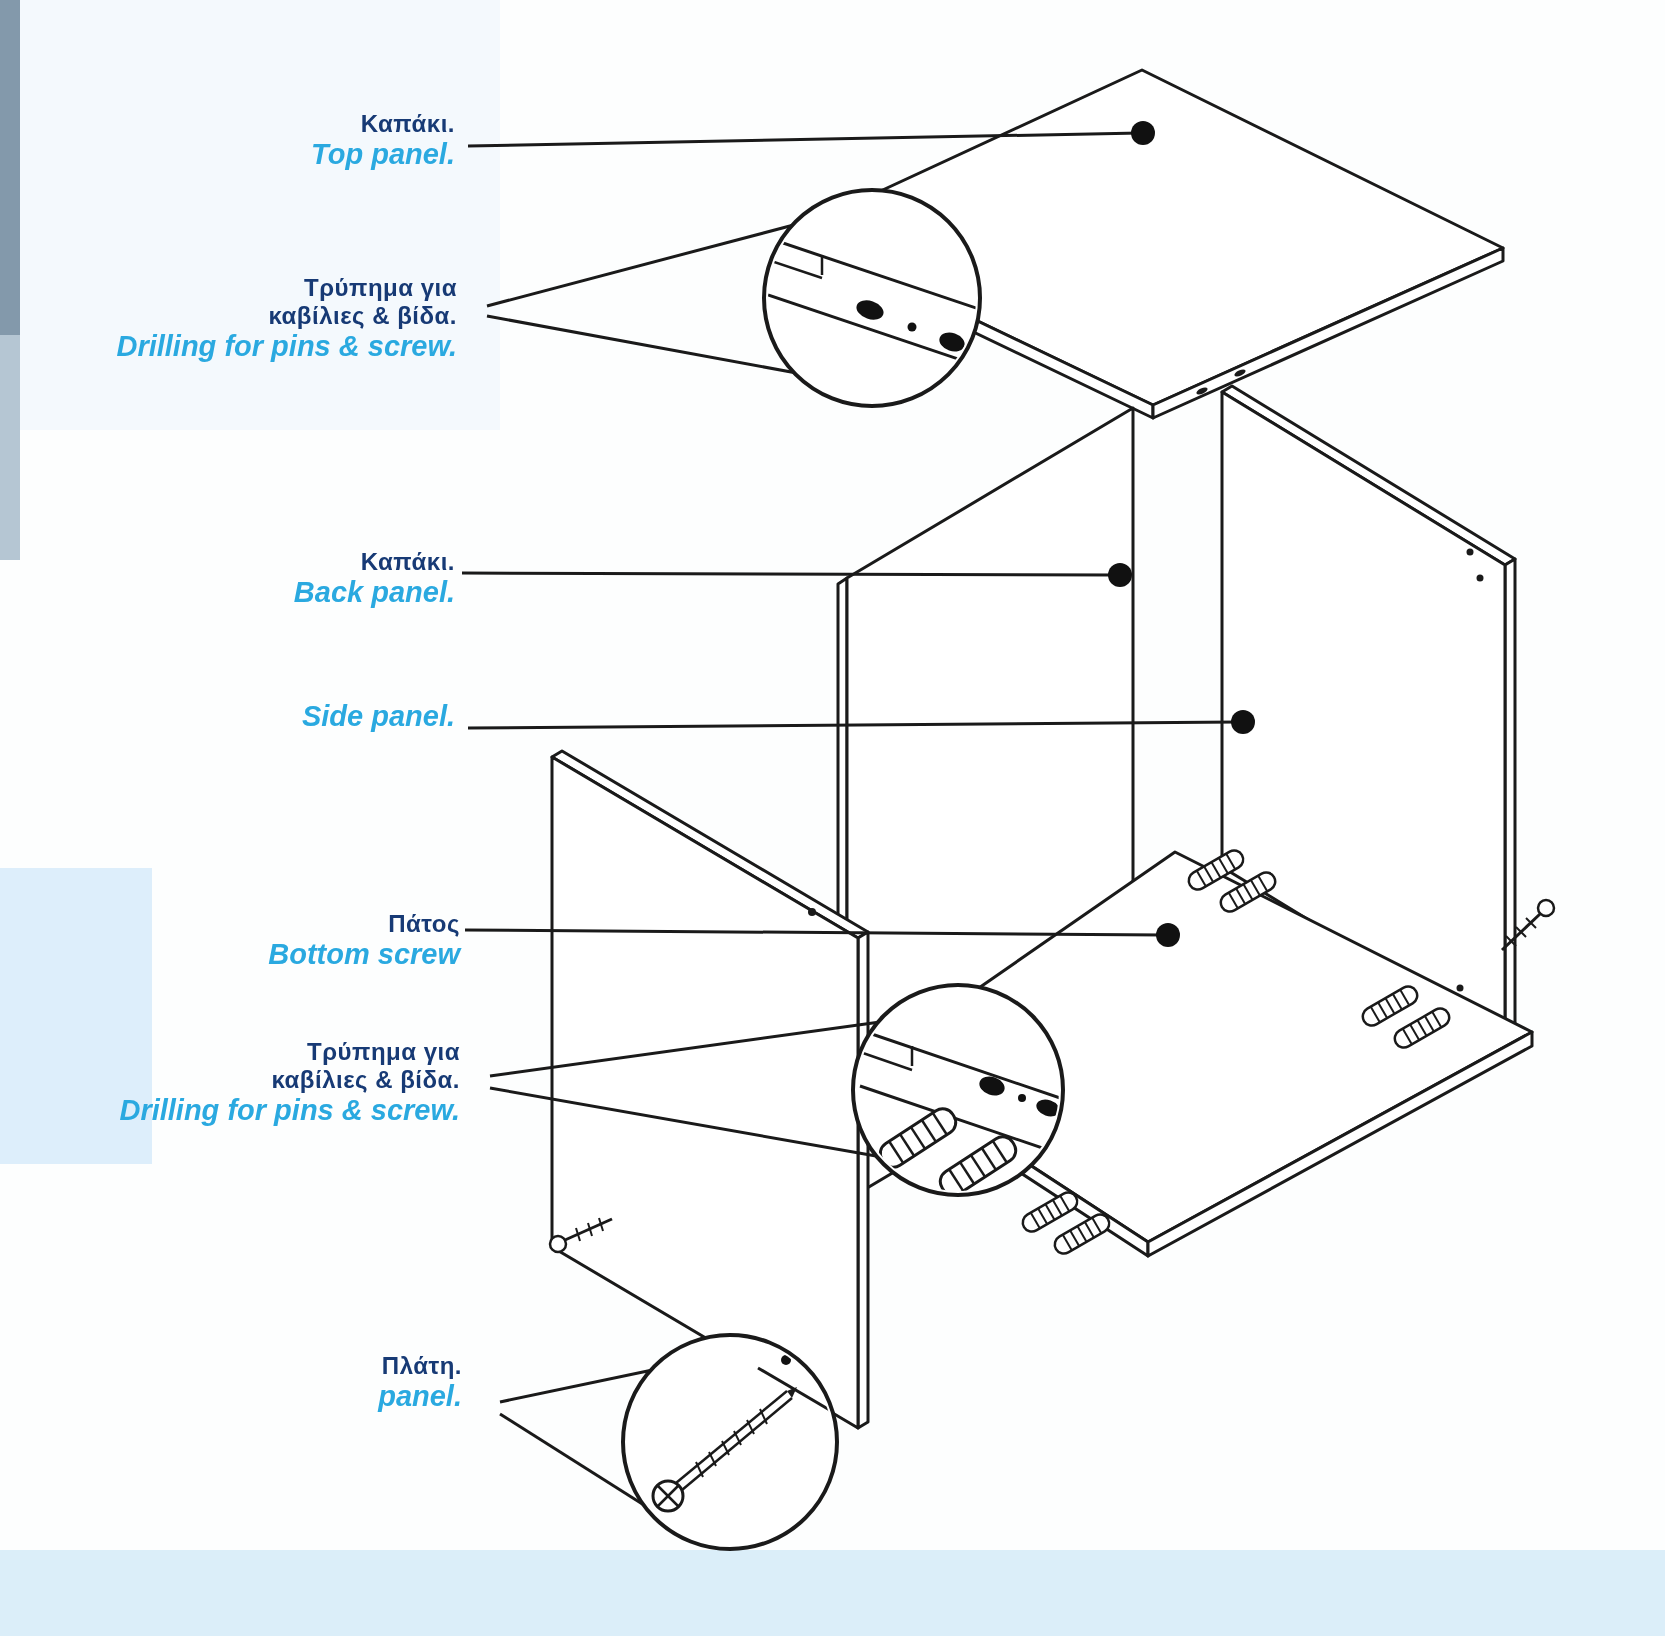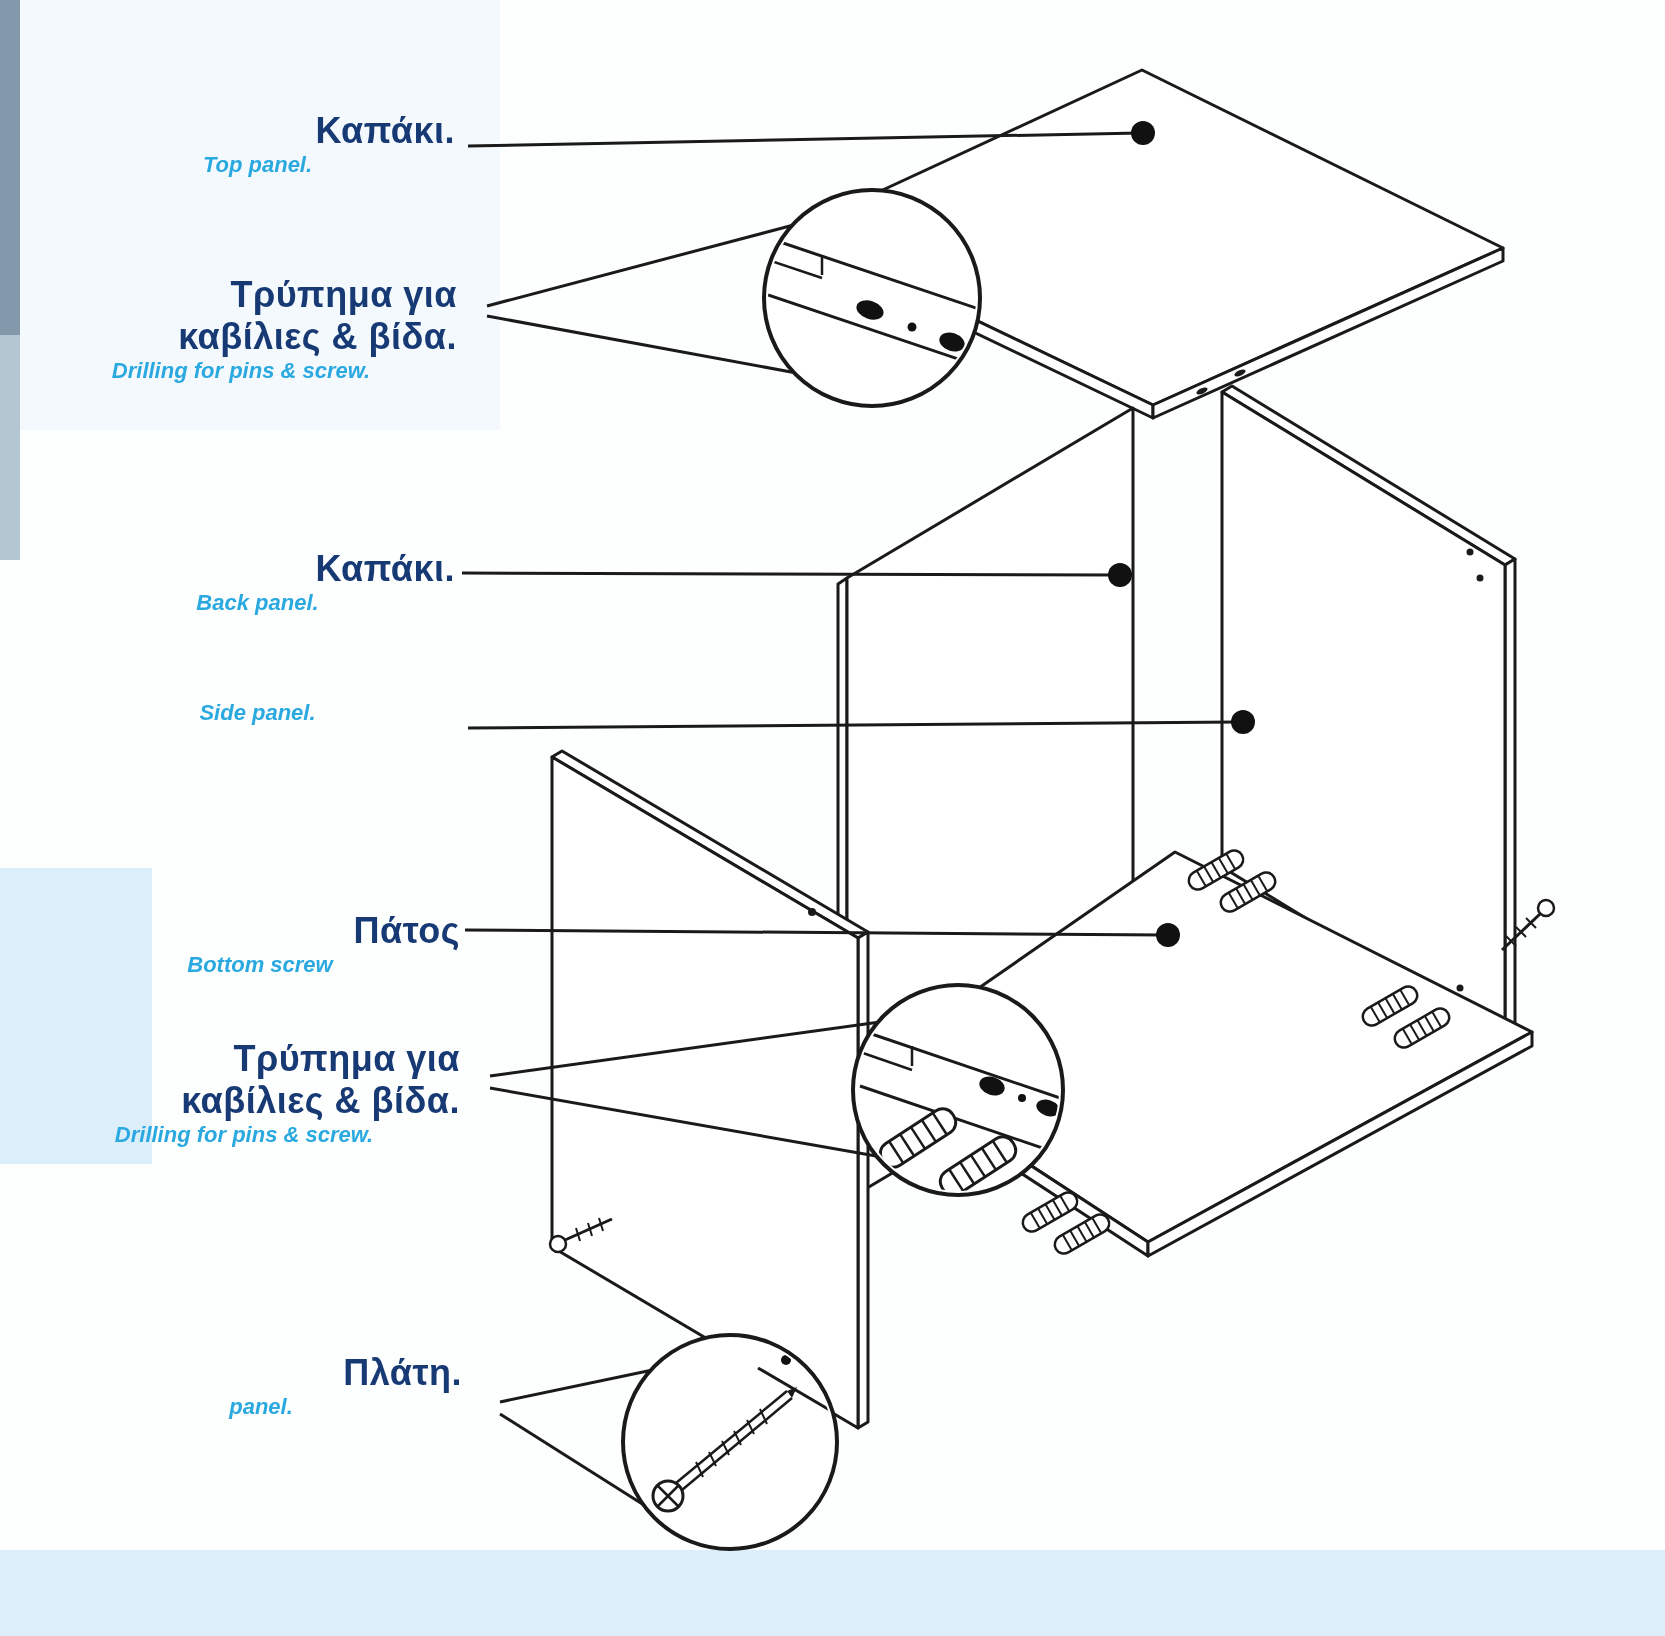--- a/index.html
+++ b/index.html
@@ -1,21 +1,21 @@
 <!DOCTYPE html>
 <html><head>
 <meta charset="utf-8">
 <style>
   html,body{margin:0;padding:0;background:#ffffff;}
   body{font-family:"Liberation Sans", sans-serif;}
   .stage{position:relative;width:1665px;height:1636px;background:#fdfefe;overflow:hidden;}
   svg{position:absolute;left:0;top:0;}
   .label{position:absolute;text-align:right;line-height:1.17;}
-  .greek{color:#173a75;font-weight:700;font-size:36px;letter-spacing:.5px;}
-  .english{color:#2aa9e0;font-weight:700;font-style:italic;font-size:22px;text-align:center;}
+  .greek{color:#173a75;font-weight:700;font-size:24px;letter-spacing:.5px;}
+  .english{color:#2aa9e0;font-weight:700;font-style:italic;font-size:29px;}
   .lbl-top{left:60px;top:110px;width:395px;}
   .lbl-drill-top{left:25px;top:274px;width:432px;}
   .lbl-back{left:60px;top:548px;width:395px;}
   .lbl-side{left:60px;top:700px;width:395px;}
   .lbl-bottom{left:60px;top:910px;width:400px;}
   .lbl-drill-bottom{left:28px;top:1038px;width:432px;}
   .lbl-screw{left:60px;top:1352px;width:402px;}
 </style>
 </head>
 <body>

